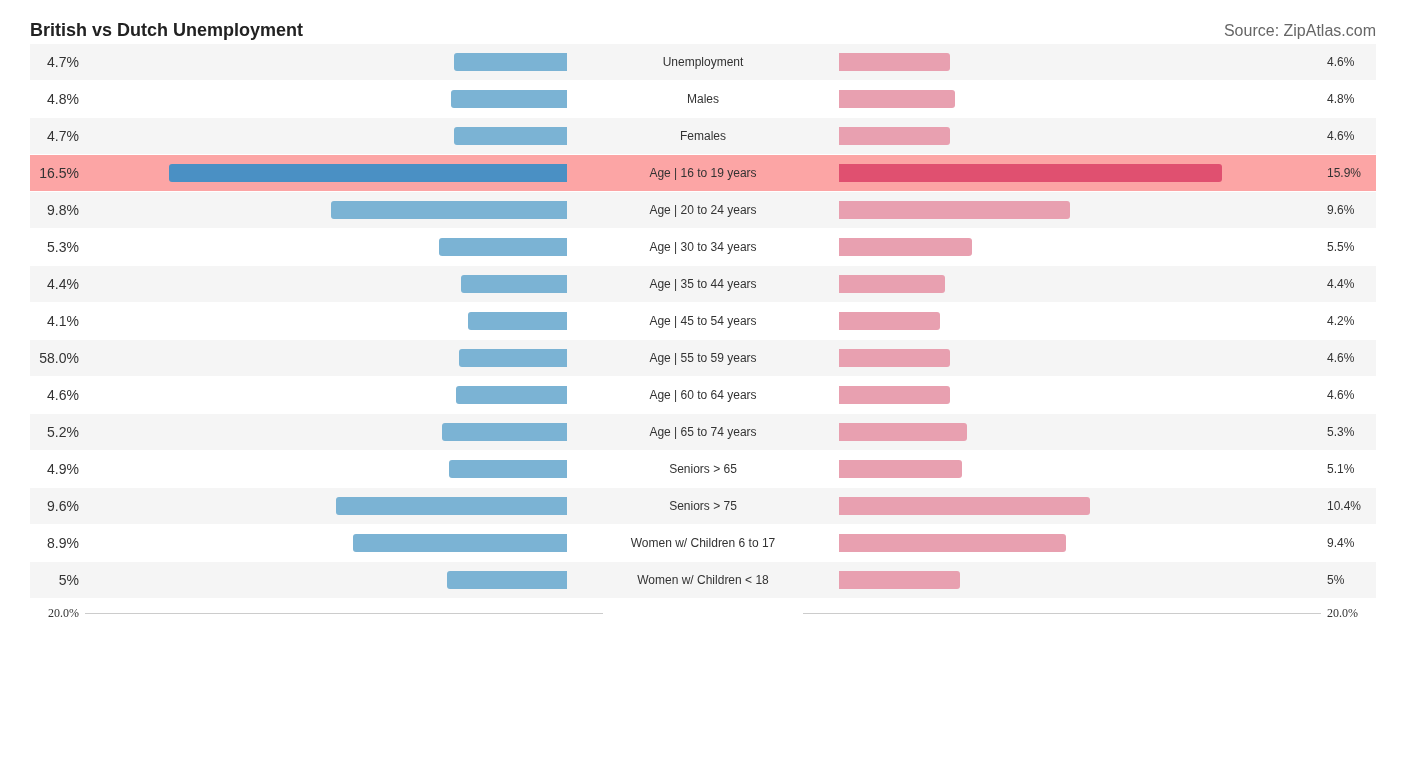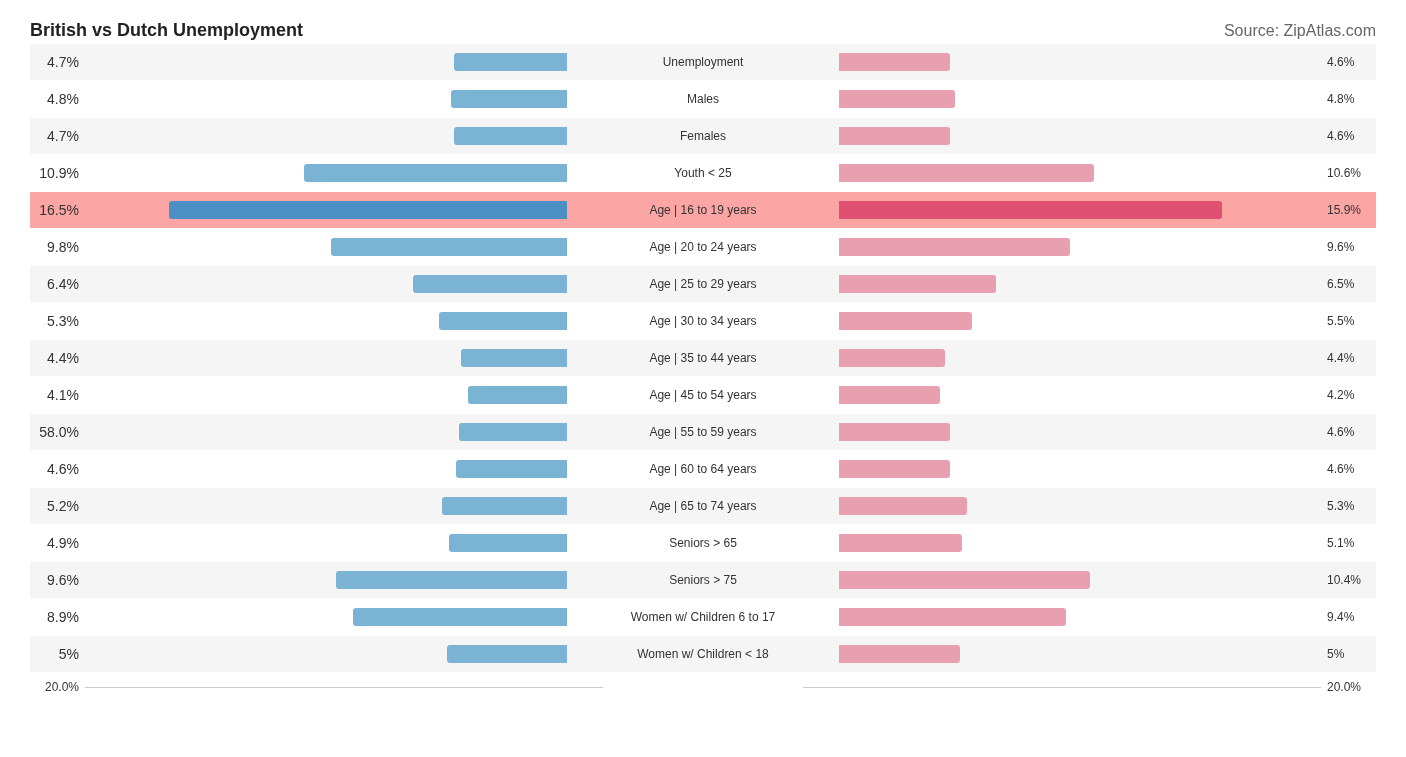--- a/index.html
+++ b/index.html
@@ -118,20 +118,21 @@
     .row.highlight .bar-blue {
       background: #4a90c4;
     }
     .row.highlight .bar-pink {
       background: #e05070;
     }
     .axis-row {
       display: flex;
       align-items: center;
       margin-top: 8px;
+      font-family: Liberation Serif, serif;
     }
     .axis-left {
       width: 55px;
       text-align: right;
       font-size: 12px;
       color: #333;
       padding-right: 6px;
     }
     .axis-right {
       width: 55px;
@@ -199,35 +200,20 @@
               <div class="bar-blue" style="width: 23.5%;"></div>
             </div>
             <div class="label-center">Females</div>
             <div class="right-bar-container">
               <div class="bar-pink" style="width: 23%;"></div>
             </div>
           </div>
         </div>
         <div class="right-val">4.6%</div>
       </div>
-      <div class="row">
-        <div class="left-val">10.9%</div>
-        <div class="bar-section">
-          <div class="bars-wrapper">
-            <div class="left-bar-container">
-              <div class="bar-blue" style="width: 54.5%;"></div>
-            </div>
-            <div class="label-center">Youth &lt; 25</div>
-            <div class="right-bar-container">
-              <div class="bar-pink" style="width: 53%;"></div>
-            </div>
-          </div>
-        </div>
-        <div class="right-val">10.6%</div>
-      </div>
       <div class="row highlight">
         <div class="left-val">16.5%</div>
         <div class="bar-section">
           <div class="bars-wrapper">
             <div class="left-bar-container">
               <div class="bar-blue" style="width: 82.5%;"></div>
             </div>
             <div class="label-center">Age | 16 to 19 years</div>
             <div class="right-bar-container">
               <div class="bar-pink" style="width: 79.5%;"></div>
@@ -243,35 +229,20 @@
             <div class="left-bar-container">
               <div class="bar-blue" style="width: 49%;"></div>
             </div>
             <div class="label-center">Age | 20 to 24 years</div>
             <div class="right-bar-container">
               <div class="bar-pink" style="width: 48%;"></div>
             </div>
           </div>
         </div>
         <div class="right-val">9.6%</div>
-      </div>
-      <div class="row">
-        <div class="left-val">6.4%</div>
-        <div class="bar-section">
-          <div class="bars-wrapper">
-            <div class="left-bar-container">
-              <div class="bar-blue" style="width: 32%;"></div>
-            </div>
-            <div class="label-center">Age | 25 to 29 years</div>
-            <div class="right-bar-container">
-              <div class="bar-pink" style="width: 32.5%;"></div>
-            </div>
-          </div>
-        </div>
-        <div class="right-val">6.5%</div>
       </div>
       <div class="row">
         <div class="left-val">5.3%</div>
         <div class="bar-section">
           <div class="bars-wrapper">
             <div class="left-bar-container">
               <div class="bar-blue" style="width: 26.5%;"></div>
             </div>
             <div class="label-center">Age | 30 to 34 years</div>
             <div class="right-bar-container">

